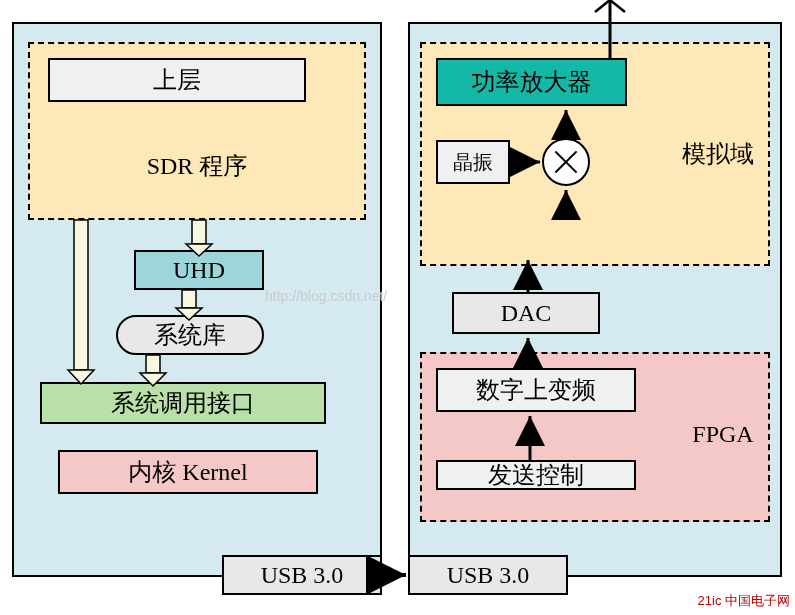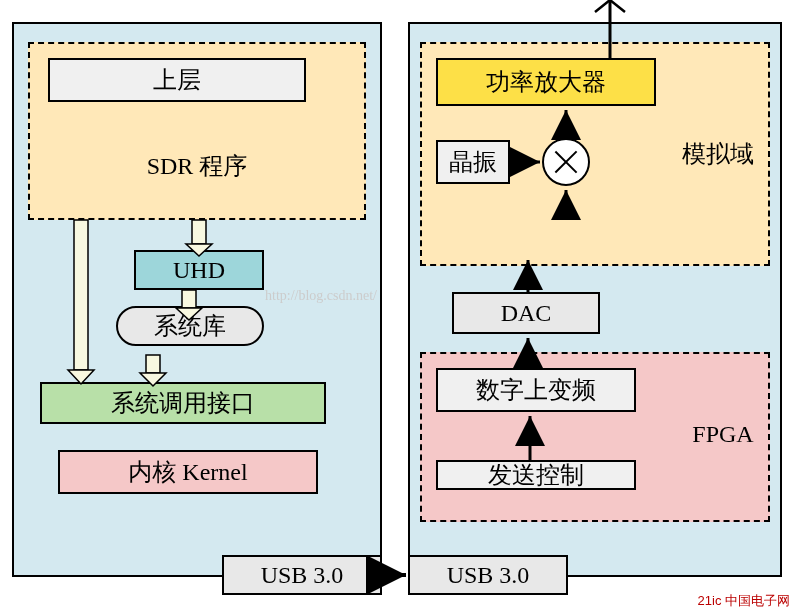--- a/index.html
+++ b/index.html
@@ -11,29 +11,29 @@
 .watermark { position: absolute; color: #ccc; font-size: 14px; font-family: Arial, sans-serif; }
 .logo { position: absolute; right: 5px; bottom: 5px; font-size: 13px; color: #b00; font-family: Arial, sans-serif; }
 
 
 .left-panel { left: 12px; top: 22px; width: 370px; height: 555px; background: #d4e9f0; }
 .sdr-box { left: 28px; top: 42px; width: 338px; height: 178px; background: #ffe8b8; }
 .upper-layer { left: 48px; top: 58px; width: 258px; height: 44px; background: #f0f0f0; }
 .phy-layer { left: 48px; top: 102px; width: 258px; height: 44px; background: #f0f0f0; }
 .sdr-label { left: 48px; top: 152px; width: 298px; height: 40px; }
 .uhd-box { left: 134px; top: 250px; width: 130px; height: 40px; background: #9dd6da; }
-.syslib-box { left: 116px; top: 306px; width: 148px; height: 40px; background: #e8e8e8; border-radius: 20px; }
+.syslib-box { left: 116px; top: 315px; width: 148px; height: 40px; background: #e8e8e8; border-radius: 20px; }
 .syscall-box { left: 40px; top: 382px; width: 286px; height: 42px; background: #b8e0a8; }
 .kernel-box { left: 58px; top: 450px; width: 260px; height: 44px; background: #f5c8c8; }
 .usb-left { left: 222px; top: 555px; width: 160px; height: 40px; background: #e8e8e8; }
 
 
 .right-panel { left: 408px; top: 22px; width: 374px; height: 555px; background: #d4e9f0; }
 .analog-box { left: 420px; top: 42px; width: 350px; height: 224px; background: #ffe8b8; }
-.amp-box { left: 436px; top: 58px; width: 220px; height: 48px; background: #fde047; }
+.amp-box { left: 436px; top: 58px; width: 191px; height: 48px; background: #14b8a6; }
 .crystal-box { left: 436px; top: 140px; width: 74px; height: 44px; background: #f0f0f0; }
 .filter-box { left: 436px; top: 212px; width: 220px; height: 44px; background: #f0f0f0; }
 .dac-box { left: 452px; top: 292px; width: 148px; height: 42px; background: #e8e8e8; }
 .fpga-box { left: 420px; top: 352px; width: 350px; height: 170px; background: #f5c8c8; }
 .upconv-box { left: 436px; top: 368px; width: 200px; height: 44px; background: #f0f0f0; }
 .txctrl-box { left: 436px; top: 460px; width: 200px; height: 30px; background: #f0f0f0; }
 .usb-right { left: 408px; top: 555px; width: 160px; height: 40px; background: #e8e8e8; }
 
 .txt { display: flex; align-items: center; justify-content: center; width: 100%; height: 100%; }
 
@@ -72,21 +72,21 @@
   <div class="box usb-left">
     <div class="txt label">USB 3.0</div>
   </div>
 
   <div class="box right-panel"></div>
   <div class="box dashed analog-box"></div>
   <div class="box amp-box">
     <div class="txt label">功率放大器</div>
   </div>
   <div class="box crystal-box">
-    <div class="txt label" style="font-size:24px">晶振</div>
+    <div class="txt label" style="font-size:20px">晶振</div>
   </div>
   <div class="mixer"></div>
   <div class="label" style="position:absolute; left:668px; top:140px; width:100px;">模拟域</div>
   <div class="box dac-box">
     <div class="txt label">DAC</div>
   </div>
   <div class="box dashed fpga-box"></div>
   <div class="box upconv-box">
     <div class="txt label">数字上变频</div>
   </div>
@@ -136,15 +136,15 @@
     <line x1="566" y1="212" x2="566" y2="190" stroke="#000" stroke-width="3" marker-end="url(#ah)"></line>
     <line x1="566" y1="138" x2="566" y2="110" stroke="#000" stroke-width="3" marker-end="url(#ah)"></line>
 
     <line x1="510" y1="162" x2="540" y2="162" stroke="#000" stroke-width="3" marker-end="url(#ah)"></line>
 
     <line x1="610" y1="58" x2="610" y2="0" stroke="#000" stroke-width="3"></line>
 
     <polyline points="595,12 610,0 625,12" fill="none" stroke="#000" stroke-width="2.5"></polyline>
   </svg>
 
-  <div class="watermark" style="left:265px; top:288px;font-family:Liberation Serif, serif;">http://blog.csdn.net/</div>
+  <div class="watermark" style="left:265px; top:288px;">http://blog.csdn.net/</div>
   <div class="logo">21ic 中国电子网</div>
 </div>
 
 </body></html>

